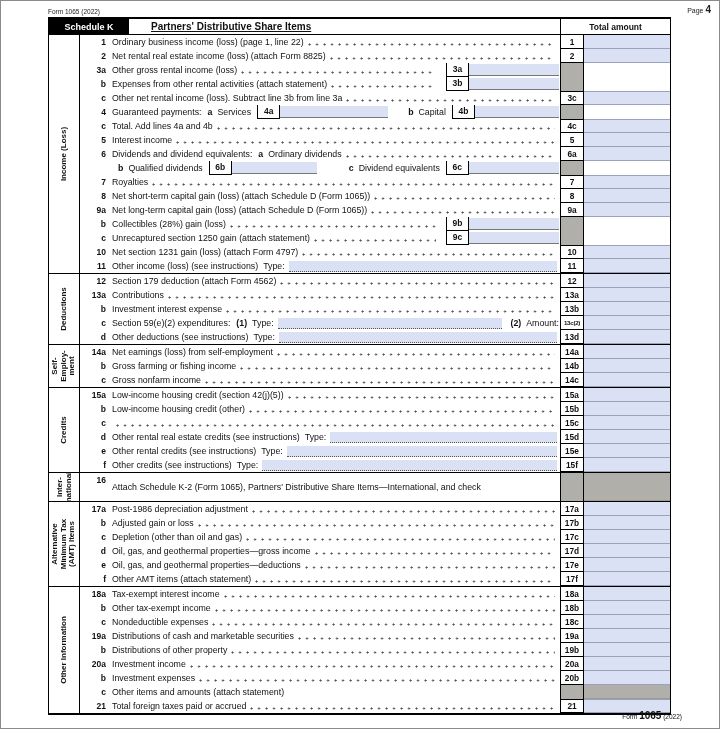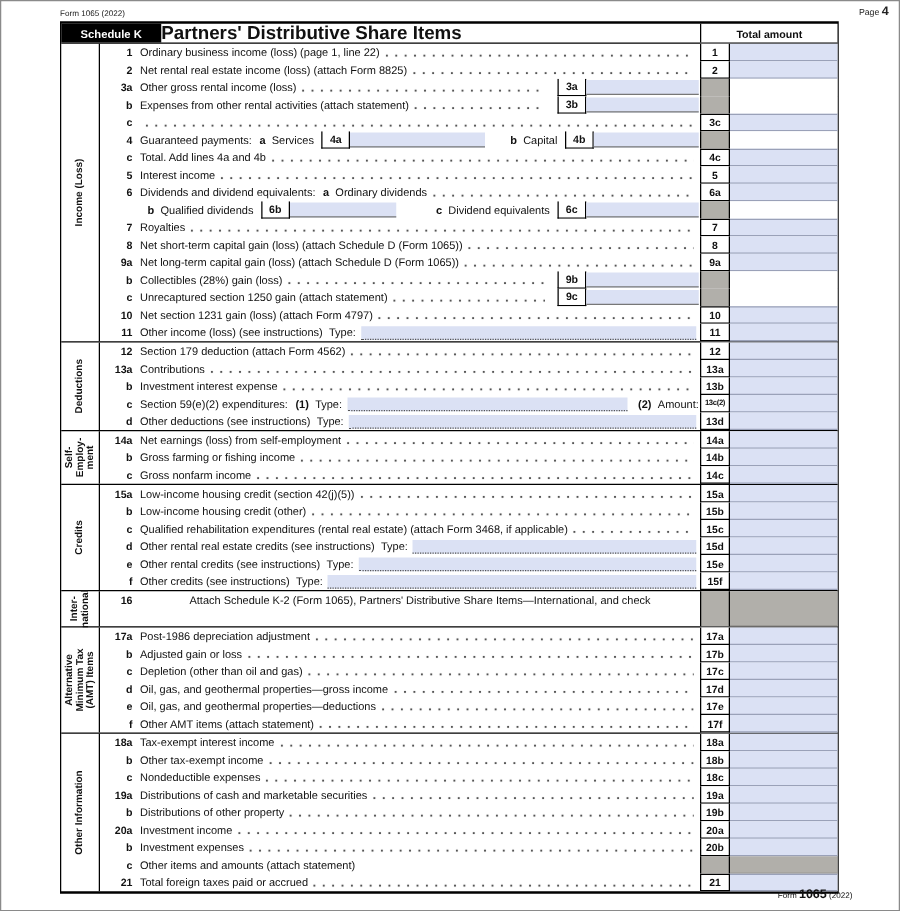--- a/index.html
+++ b/index.html
@@ -10,21 +10,21 @@
     justify-content:space-between;align-items:flex-end;}
   .form-id{font-size:6.5px;color:#222;}
   .page-no{font-size:7px;color:#222;}
   .page-no .big{font-size:10px;font-weight:bold;}
   
   .ktable{position:absolute;left:47px;top:16px;width:623px;border:1.6px solid #000;
     border-top-width:2.2px;border-bottom-width:2.2px;box-sizing:border-box;background:#fff;}
   .khead{display:flex;height:15px;border-bottom:1.6px solid #000;align-items:stretch;}
   .sched-box{background:#000;color:#fff;font-weight:bold;font-size:9px;width:80px;flex:none;
     display:flex;align-items:center;justify-content:center;}
-  .khead-title{flex:1;display:flex;align-items:center;font-weight:bold;font-size:15px;}
+  .khead-title{flex:1;display:flex;align-items:center;padding-left:22px;font-weight:bold;font-size:10px;text-decoration:underline;}
   .khead-total{width:110px;flex:none;border-left:1.2px solid #000;display:flex;align-items:center;
     justify-content:center;font-weight:bold;font-size:8.5px;box-sizing:border-box;}
   
   .section{display:flex;border-bottom:1.5px solid #000;}
   .section:last-child{border-bottom:none;}
   .sec-label{width:31px;flex:none;border-right:1px solid #000;position:relative;box-sizing:border-box;}
   .sec-label span{position:absolute;top:50%;left:50%;transform:translate(-50%,-50%) rotate(-90deg);
     font-weight:bold;font-size:8px;line-height:8.5px;white-space:pre-line;text-align:center;width:max-content;}
   .sec-rows{flex:1;display:flex;flex-direction:column;min-width:0;}
   .row{display:flex;height:14px;align-items:stretch;}
@@ -55,21 +55,21 @@
     box-sizing:border-box;font-weight:bold;font-size:8.3px;display:flex;align-items:center;
     justify-content:center;background:#fff;}
   .bcell.line{border-bottom:1px solid #000;}
   .bcell.bt{border-top:1px solid #000;}
   .bcell.gray{background:var(--gray);}
   .bcell.small{font-size:6.2px;letter-spacing:-0.3px;}
   .acell{width:86px;flex:none;box-sizing:border-box;background:#fff;}
   .acell.blue{background:var(--blue);border-bottom:1px solid #9aa1b8;}
   .acell.blue.bt{border-top:1px solid #9aa1b8;}
   .acell.gray{background:var(--gray);border-bottom:1px solid #9b9994;}
-  .l16wrap{flex:1;display:flex;flex-direction:row;justify-content:center;min-width:0;font-size:8.8px;
+  .l16wrap{flex:1;display:flex;flex-direction:column;justify-content:center;min-width:0;font-size:8.8px;
     white-space:nowrap;overflow:hidden;}
   .l16{display:flex;align-items:center;height:14px;}
   
   .footer{position:absolute;right:37px;top:709px;font-size:6.5px;color:#111;}
   .footer .big{font-size:10px;font-weight:bold;margin-top:19px;}
 </style>
 </head>
 <body>
 
 <div class="screen">
@@ -126,20 +126,21 @@
                 <div class="dots"></div>
                 <div class="ref">3b</div>
                 <div class="in" style="width: 90px;"></div>
               </div>
               <div class="bcell gray"></div>
               <div class="acell"></div>
             </div>
             <div class="row">
               <div class="num">c</div>
               <div class="da">
+                <span class="txt">Other net rental income (loss). Subtract line 3b from line 3a</span>
                 <div class="dots"></div>
               </div>
               <div class="bcell line bt">3c</div>
               <div class="acell blue bt"></div>
             </div>
             <div class="row">
               <div class="num">4</div>
               <div class="da">
                 <span class="txt">Guaranteed payments:</span>
                 <span class="seg-b">a</span>
@@ -382,21 +383,20 @@
               <div class="da">
                 <span class="txt">Low-income housing credit (other)</span>
                 <div class="dots"></div>
               </div>
               <div class="bcell line">15b</div>
               <div class="acell blue"></div>
             </div>
             <div class="row">
               <div class="num">c</div>
               <div class="da">
-                <span class="txt">Qualified rehabilitation expenditures (rental real estate) (attach Form 3468, if applicable)</span>
                 <div class="dots"></div>
               </div>
               <div class="bcell line">15c</div>
               <div class="acell blue"></div>
             </div>
             <div class="row">
               <div class="num">d</div>
               <div class="da">
                 <span class="txt">Other rental real estate credits (see instructions)</span>
                 <span class="seg-t">Type:</span>

